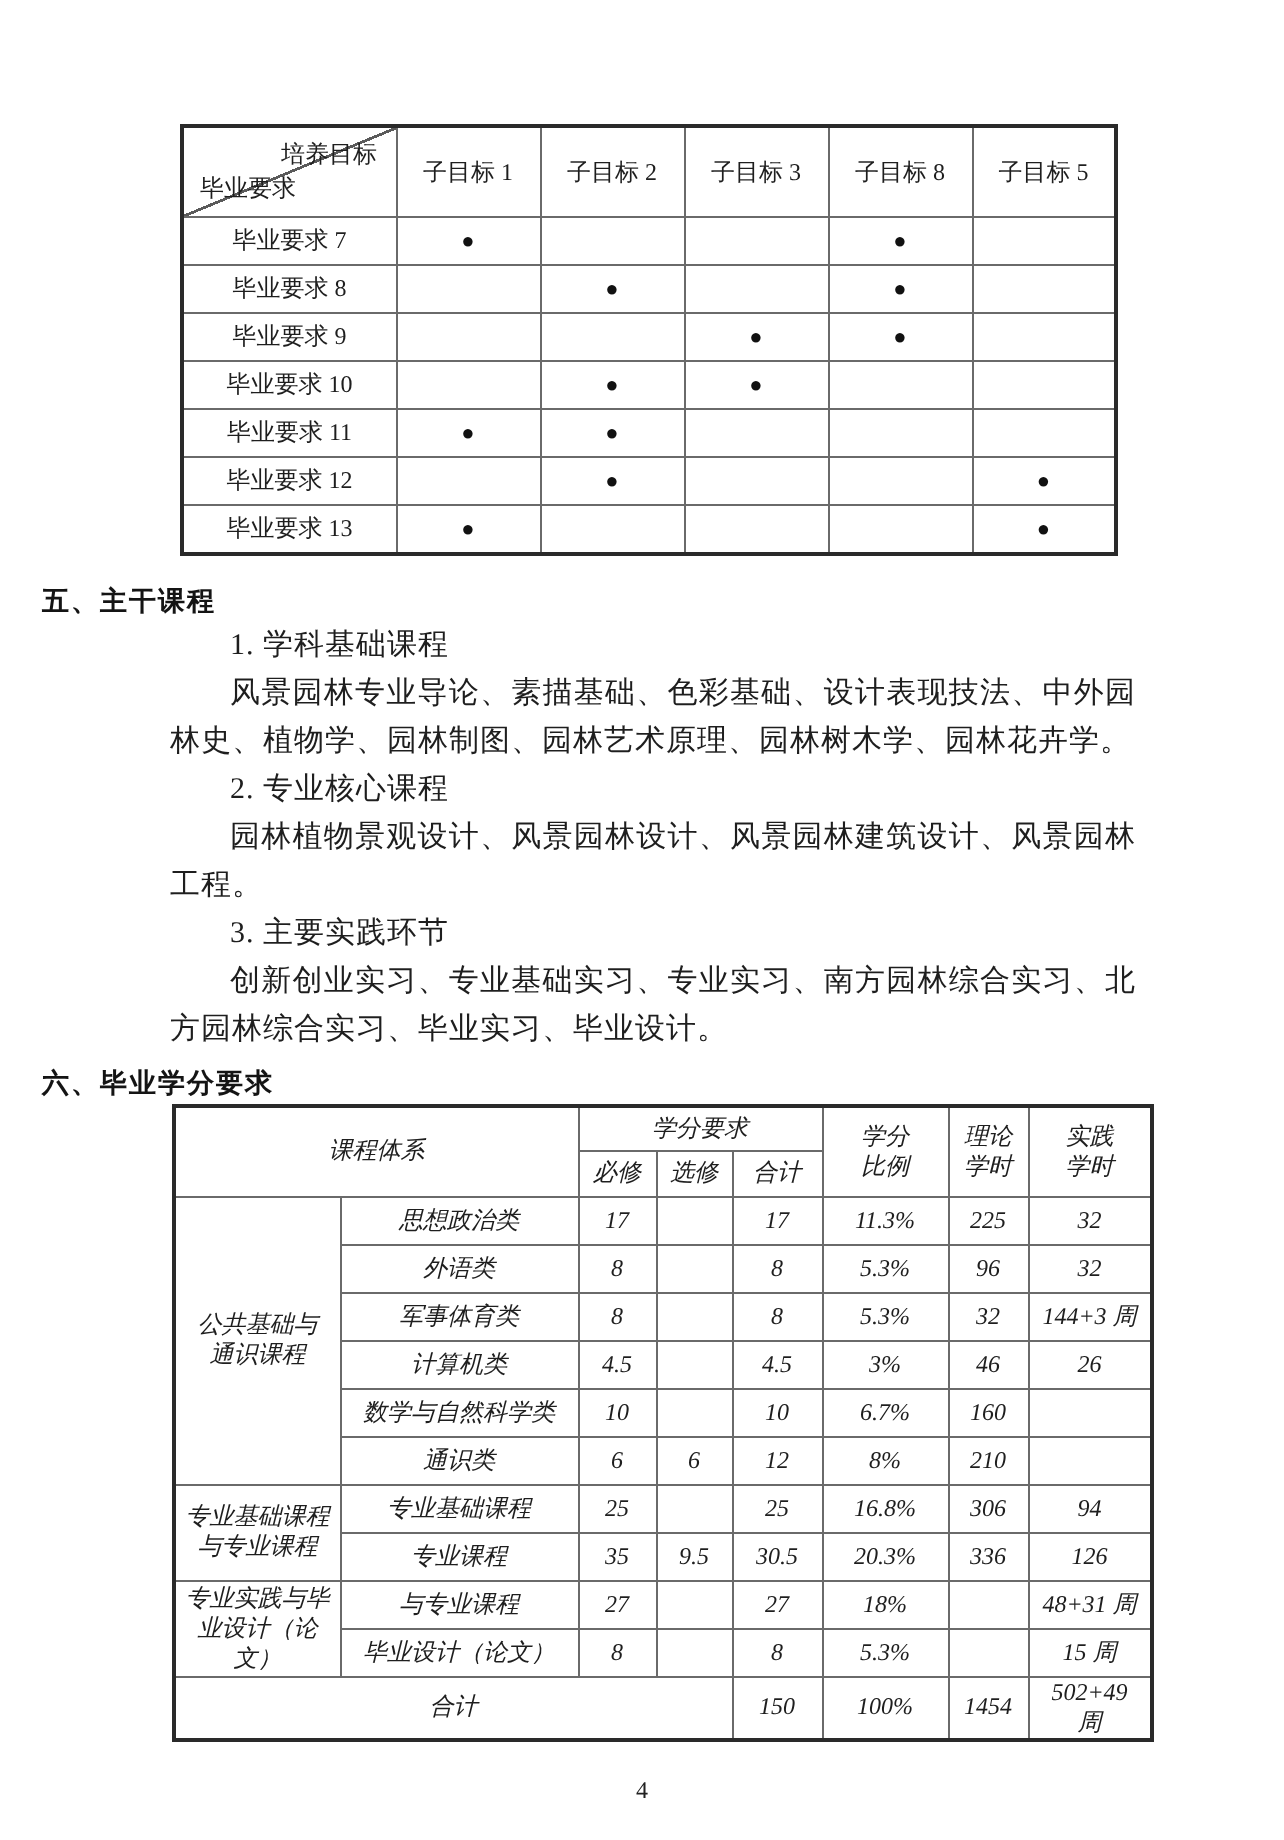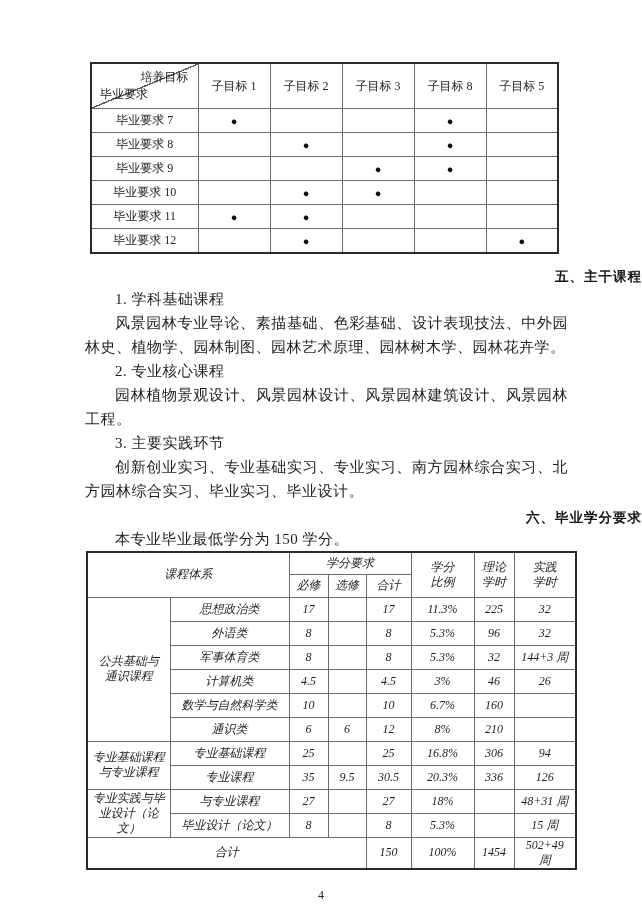--- a/index.html
+++ b/index.html
@@ -45,21 +45,20 @@
 
   
   .content { width: 483px; margin-left: 85px; }
   h2.sec {
     font-size: 13.5px;
     font-weight: bold;
     color: #141414;
     margin: 0 0 0 21px;
     line-height: 20px;
     letter-spacing: 1px;
-    text-align: right;
   }
   h2.sec-five { margin-top: 13px; }
   h2.sec-six  { margin-top: 5px; }
   p.para {
     font-size: 15px;
     line-height: 24px;
     margin: 0;
     text-indent: 2em;
     text-align: justify;
     letter-spacing: 0.5px;
@@ -164,37 +163,42 @@
         <td class="dot-cell"></td>
       </tr>
       <tr>
         <td>毕业要求 12</td>
         <td class="dot-cell"></td>
         <td class="dot-cell">●</td>
         <td class="dot-cell"></td>
         <td class="dot-cell"></td>
         <td class="dot-cell">●</td>
       </tr>
+      <tr>
+        <td>毕业要求 13</td>
+        <td class="dot-cell">●</td>
+        <td class="dot-cell"></td>
+        <td class="dot-cell"></td>
+        <td class="dot-cell"></td>
+        <td class="dot-cell">●</td>
+      </tr>
     </tbody>
   </table>
 
   <h2 class="sec sec-five">五、主干课程</h2>
   <div class="content">
     <p class="para">1. 学科基础课程</p>
     <p class="para">风景园林专业导论、素描基础、色彩基础、设计表现技法、中外园林史、植物学、园林制图、园林艺术原理、园林树木学、园林花卉学。</p>
     <p class="para">2. 专业核心课程</p>
     <p class="para">园林植物景观设计、风景园林设计、风景园林建筑设计、风景园林工程。</p>
     <p class="para">3. 主要实践环节</p>
     <p class="para">创新创业实习、专业基础实习、专业实习、南方园林综合实习、北方园林综合实习、毕业实习、毕业设计。</p>
   </div>
 
   <h2 class="sec sec-six">六、毕业学分要求</h2>
-  <div class="content">
-    <p class="para intro">本专业毕业最低学分为 150 学分。</p>
-  </div>
 
   <table class="credits">
     <colgroup>
       <col style="width:83px">
         <col style="width:119px">
         <col style="width:39px">
         <col style="width:38px">
       <col style="width:45px">
         <col style="width:63px">
         <col style="width:40px">

